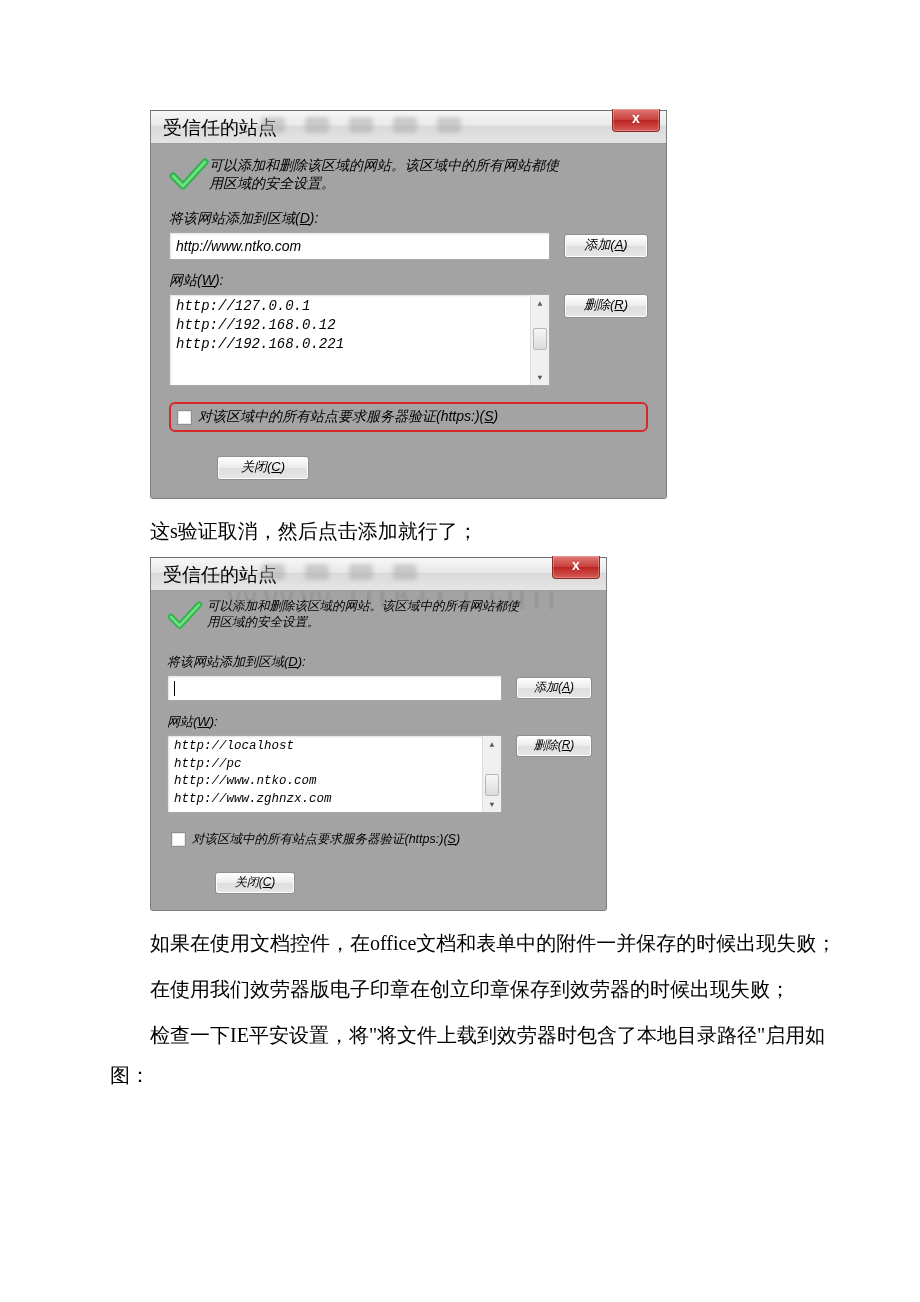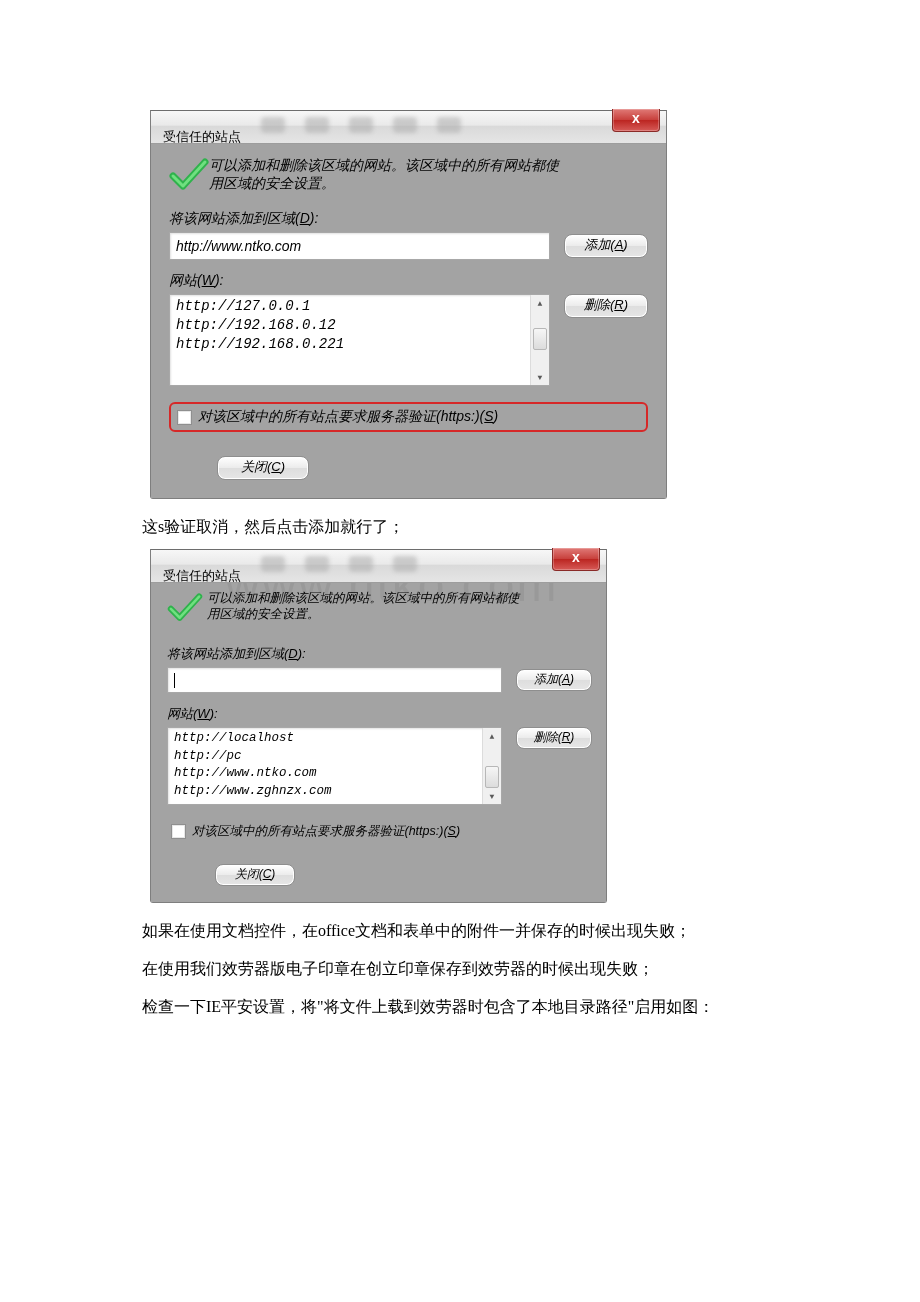--- a/index.html
+++ b/index.html
@@ -29,22 +29,22 @@
     height: 32px;
     position: relative;
     background: linear-gradient(to bottom, #f7f7f7 0%, #e9e9e9 45%, #d9d9d9 46%, #e5e5e5 100%);
     border-bottom: 1px solid #9d9d9d;
     display: flex;
     align-items: center;
   }
   .title-bar .title-text {
     position: absolute;
     left: 12px;
-    top: 17px;
-    font-size: 13px;
+    top: 4px;
+    font-size: 19px;
     color: #000;
   }
   .title-bar .fade {
     position: absolute;
     left: 110px;
     top: 6px;
     display: flex;
     gap: 20px;
   }
   .title-bar .fade span {
@@ -130,21 +130,21 @@
     display:inline-block;
     width:1px;
     height:15px;
     background:#000;
   }
   .win-button {
     width: 82px;
     height: 22px;
     background: linear-gradient(to bottom, #ffffff 0%, #ececec 48%, #dedede 52%, #e6e6e6 100%);
     border: 1px solid #8e8e8e;
-    border-radius: 8px;
+    border-radius: 3px;
     font-size: 13px;
     text-align: center;
     line-height: 20px;
     cursor: pointer;
     box-shadow: inset 0 0 0 1px #ffffff;
   }
   .dialog-body.small .win-button { width: 74px; height: 20px; font-size: 12px; line-height:18px; }
   .listbox-wrap {
     display: flex;
     gap: 14px;
@@ -219,21 +219,21 @@
     border: 1px solid #8f8f8f;
     box-shadow: inset 0 0 0 1px #e7e7e7;
   }
   .bottom-row {
     text-align: right;
   }
   .bottom-row .win-button { width: 90px; margin-left: 48px; }
   .dialog-body.small .bottom-row .win-button { width: 78px; }
   .doc-text {
     font-family: "SimSun", serif;
-    font-size: 16px;
+    font-size: 20px;
     line-height: 2.0;
     margin: 6px 0;
   }
   .doc-text.indent { text-indent: 2em; }
   .u-accel { text-decoration: underline; }
   .watermark {
     position: absolute;
     font-size: 48px;
     color: rgba(0,0,0,0.06);
     font-family: Arial, sans-serif;

